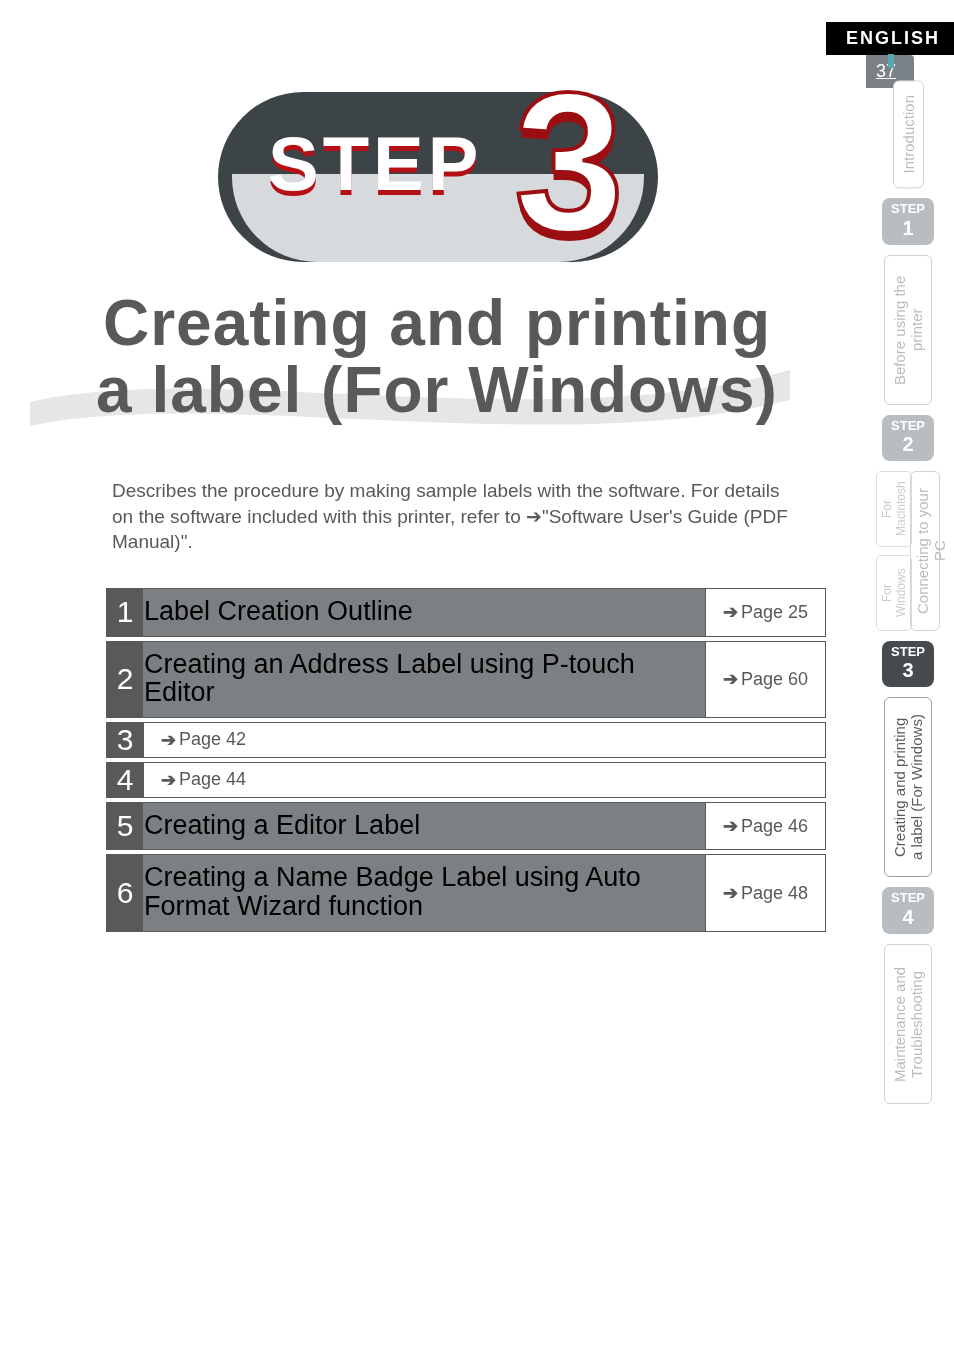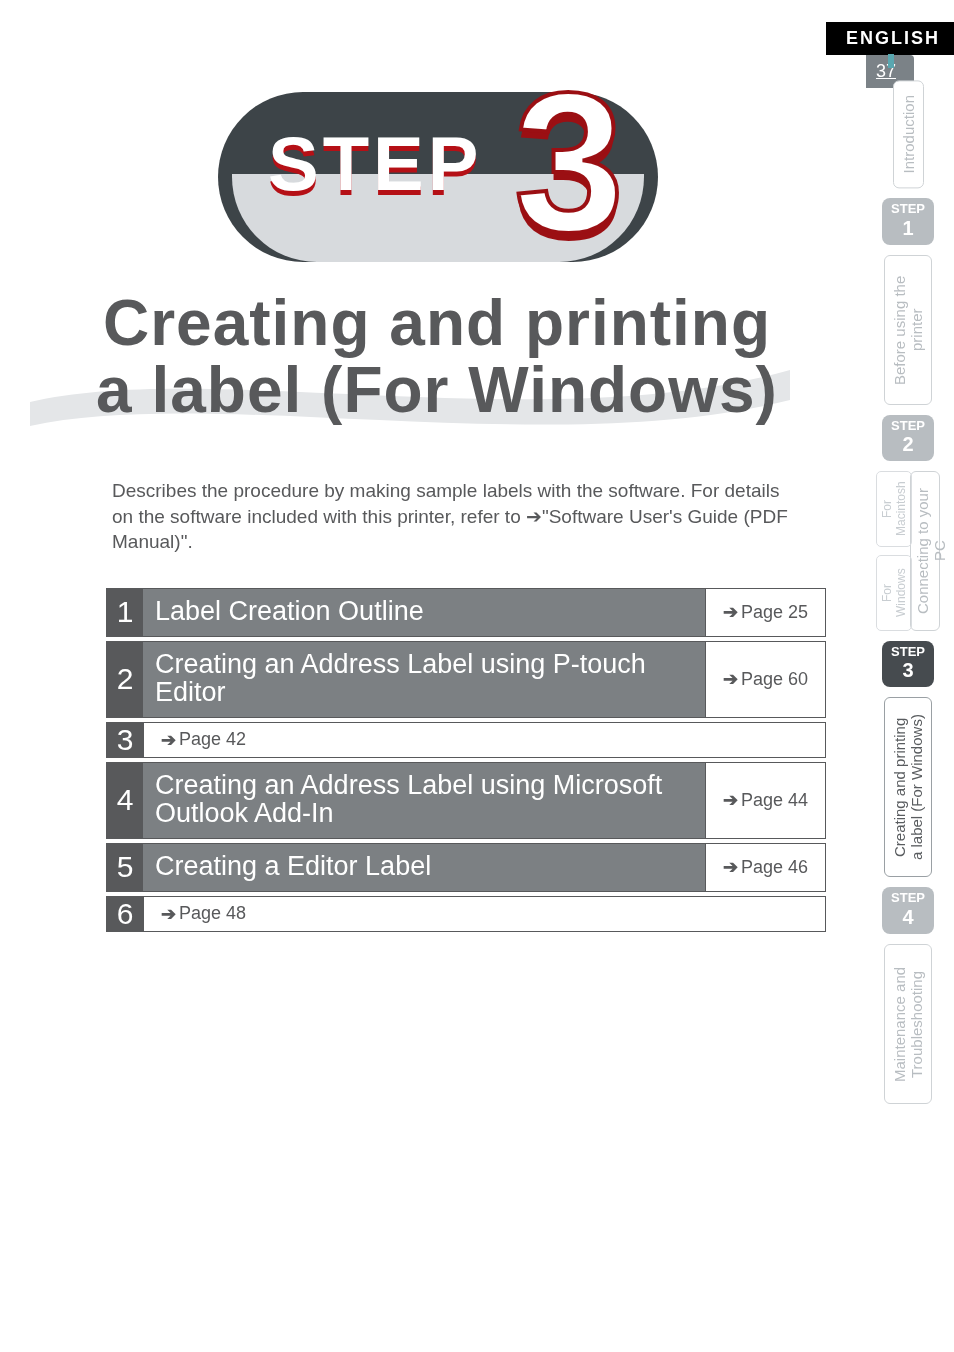--- a/index.html
+++ b/index.html
@@ -138,24 +138,24 @@
     background: #58595b;
     color: #fff;
     font-size: 30px;
     display: flex;
     align-items: center;
     justify-content: center;
   }
   .toc-title {
     flex: 1;
     background: #7c8083;
-    color: #ffffff;
+    color: #000000;
     font-size: 27px;
     line-height: 1.06;
-    padding: 8px 10px 10px 12px;
+    padding: 8px 10px 10px 1px;
     display: flex;
     align-items: center;
   }
   .toc-page {
     width: 120px;
     display: flex;
     align-items: center;
     justify-content: center;
     font-size: 18px;
     color: #58595b;
@@ -258,36 +258,36 @@
   </div>
   <div class="toc-row">
     <div class="toc-num">3</div>
     <div class="toc-page">
         <span class="arrow">➔</span>
         <span>Page 42</span>
       </div>
   </div>
   <div class="toc-row">
     <div class="toc-num">4</div>
-    <div class="toc-title">Creating an Address Label using Microsoft Outlook Add-In</div>
     <div class="toc-page">
         <span class="arrow">➔</span>
         <span>Page 44</span>
       </div>
   </div>
   <div class="toc-row">
     <div class="toc-num">5</div>
     <div class="toc-title">Creating a Editor Label</div>
     <div class="toc-page">
         <span class="arrow">➔</span>
         <span>Page 46</span>
       </div>
   </div>
   <div class="toc-row">
     <div class="toc-num">6</div>
+    <div class="toc-title">Creating a Name Badge Label using Auto Format Wizard function</div>
     <div class="toc-page">
         <span class="arrow">➔</span>
         <span>Page 48</span>
       </div>
   </div>
 </div>
 
 <div class="side-tabs">
   <div class="vtab">Introduction</div>
 

